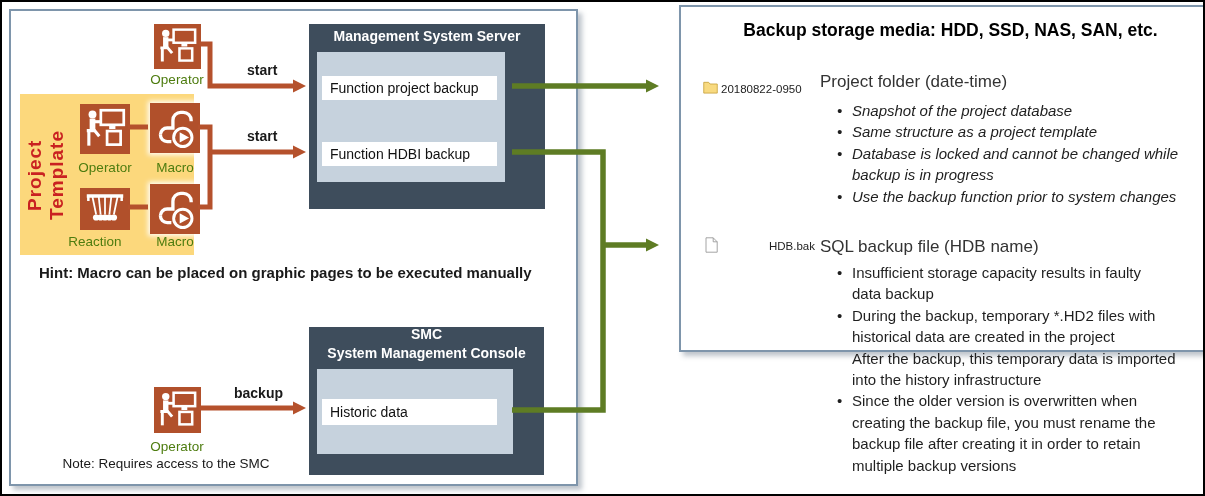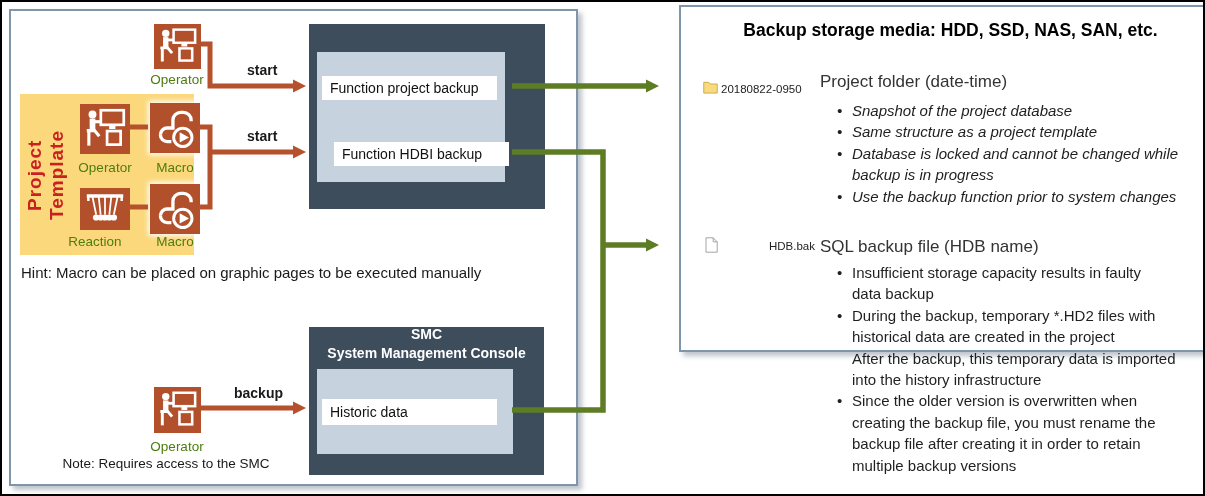--- a/index.html
+++ b/index.html
@@ -99,30 +99,31 @@
           <path d="M10 30.5 a6.5 6.5 0 0 1 6.5 -6.5 h5.5 v-7.5 a7.5 7.5 0 0 1 7.5 -7.5 h2.5 a7.5 7.5 0 0 1 7.5 7.5 v1" fill="none" stroke="#fff" stroke-width="3.2"></path>
           <path d="M10 30.5 a6.5 6.5 0 0 0 6.5 6.5 h4" fill="none" stroke="#fff" stroke-width="3.2"></path>
           <circle cx="31.5" cy="33" r="8.8" fill="none" stroke="#fff" stroke-width="2.8"></circle>
           <path d="M28.5 28 L37.5 33 L28.5 38 Z" fill="#fff"></path>
         </svg>
       </div>
       <div class="icon-label" style="left:40px;top:140px;width:70px;text-align:center;">Reaction</div>
       <div class="icon-label" style="left:120px;top:140px;width:70px;">Macro</div>
     </div>
 
-    <div class="hint-text" style="left:10px;top:253px;">Hint: Macro can be placed on graphic pages to be executed manually</div>
+    <div class="hint-text" style="left:28px;top:253px;font-weight:bold;">Hint: Macro can be placed on graphic pages to be executed manually</div>
 
     <div class="flow-label" style="left:236px;top:51px;">start</div>
     <div class="flow-label" style="left:236px;top:117px;">start</div>
     <div class="flow-label" style="left:223px;top:374px;">backup</div>
 
     <div class="dark-box" style="left:298px;top:13px;width:236px;height:185px;">
+      <div class="dark-title">Management System Server</div>
       <div class="inner-box" style="left:8px;top:28px;width:188px;height:130px;">
         <div class="white-bar" style="left:5px;top:24px;height:24px;">Function project backup</div>
-        <div class="white-bar" style="left:5px;top:90px;height:24px;margin-left:12px;">Function HDBI backup</div>
+        <div class="white-bar" style="left:5px;top:90px;height:24px;">Function HDBI backup</div>
       </div>
     </div>
 
     <div class="dark-box" style="left:298px;top:316px;width:235px;height:148px;">
       <div class="dark-title" style="padding-top:0;">SMC</div>
       <div class="dark-title">System Management Console</div>
       <div class="inner-box" style="left:8px;top:42px;width:188px;height:85px;padding-left:8px;">
         <div class="white-bar" style="left:5px;top:30px;height:26px;">Historic data</div>
       </div>
     </div>

